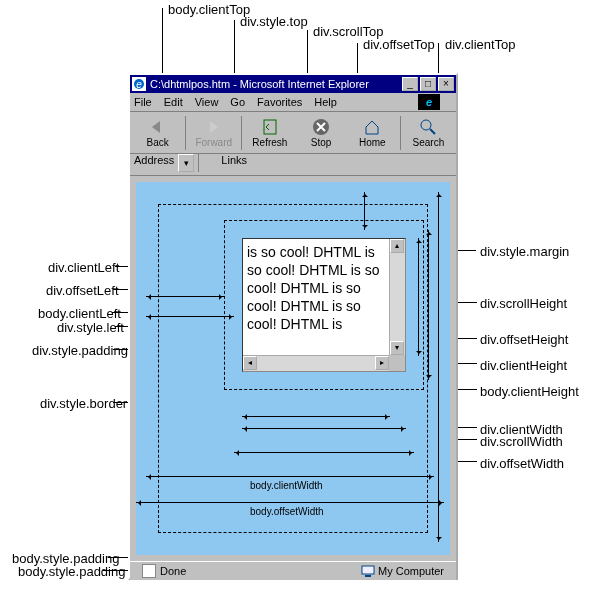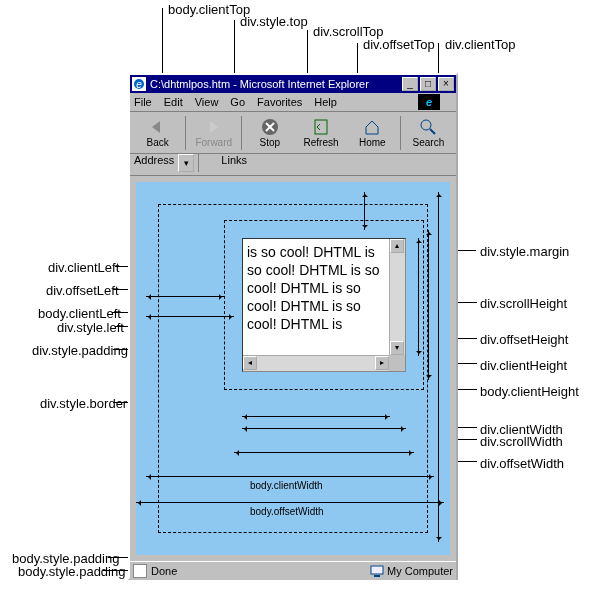--- a/index.html
+++ b/index.html
@@ -33,21 +33,21 @@
 .dashbox.outer{left:28px;top:28px;right:28px;bottom:28px}
 .divmargin{position:absolute;left:94px;top:44px;width:200px;height:170px;border:1px dashed #000}
 .divborder{position:absolute;left:104px;top:54px;width:180px;height:150px;background:#8ec7f0;padding:8px}
 .divclient{position:absolute;left:112px;top:62px;width:164px;height:134px;background:#fff;border:1px inset #888;overflow:hidden}
 .divtext{padding:4px;font-size:14px;line-height:18px;width:145px}
 .sbv{position:absolute;right:0;top:0;width:16px;bottom:16px;background:#d8d8d8;border-left:1px solid #aaa}
 .sbh{position:absolute;left:0;bottom:0;height:16px;right:16px;background:#d8d8d8;border-top:1px solid #aaa}
 .sarrow{width:14px;height:14px;background:#c0c0c0;border:1px outset #fff;position:absolute;font-size:8px;text-align:center;line-height:12px}
 .sbcorner{position:absolute;right:0;bottom:0;width:16px;height:16px;background:#c0c0c0}
 
-.status{height:19px;border-top:1px solid #fff;display:flex;align-items:center;padding:0 3px;font-size:11px;background:#c0c0c0}
+.status{height:19px;border-top:1px solid #fff;display:flex;align-items:center;padding:0 12px;font-size:11px;background:#c0c0c0}
 .status .sico{width:14px;height:14px;background:#fff;border:1px solid #888;margin-right:4px}
 .status .stxt{flex:1}
 .status .scomp{margin-left:auto;display:flex;align-items:center}
 
 
 .lbl{position:absolute;font-size:13px;white-space:nowrap}
 .line{position:absolute;background:#000}
 
 
 .dimh{position:absolute;border-top:1px solid #000}
@@ -152,34 +152,34 @@
             <svg width="20" height="16">
               <path d="M6 2l8 6-8 6z" fill="#ccc"></path>
             </svg>
           </span>
           <span>Forward</span>
         </div>
       <div class="tsep"></div>
       <div class="tbtn">
           <span class="tico">
             <svg width="18" height="18">
+              <rect x="3" y="2" width="12" height="14" fill="none" stroke="#060" stroke-width="1"></rect>
+              <path d="M8 6l-3 3 3 3" fill="none" stroke="#060"></path>
+            </svg>
+          </span>
+          <span>Refresh</span>
+        </div>
+      <div class="tbtn">
+          <span class="tico">
+            <svg width="18" height="18">
               <circle cx="9" cy="9" r="8" fill="#666"></circle>
               <path d="M5 5l8 8M13 5l-8 8" stroke="#fff" stroke-width="2"></path>
             </svg>
           </span>
           <span>Stop</span>
-        </div>
-      <div class="tbtn">
-          <span class="tico">
-            <svg width="18" height="18">
-              <rect x="3" y="2" width="12" height="14" fill="none" stroke="#060" stroke-width="1"></rect>
-              <path d="M8 6l-3 3 3 3" fill="none" stroke="#060"></path>
-            </svg>
-          </span>
-          <span>Refresh</span>
         </div>
       <div class="tbtn">
           <span class="tico">
             <svg width="18" height="18">
               <path d="M3 9l6-6 6 6v7H3z" fill="none" stroke="#048"></path>
             </svg>
           </span>
           <span>Home</span>
         </div>
       <div class="tsep"></div>

